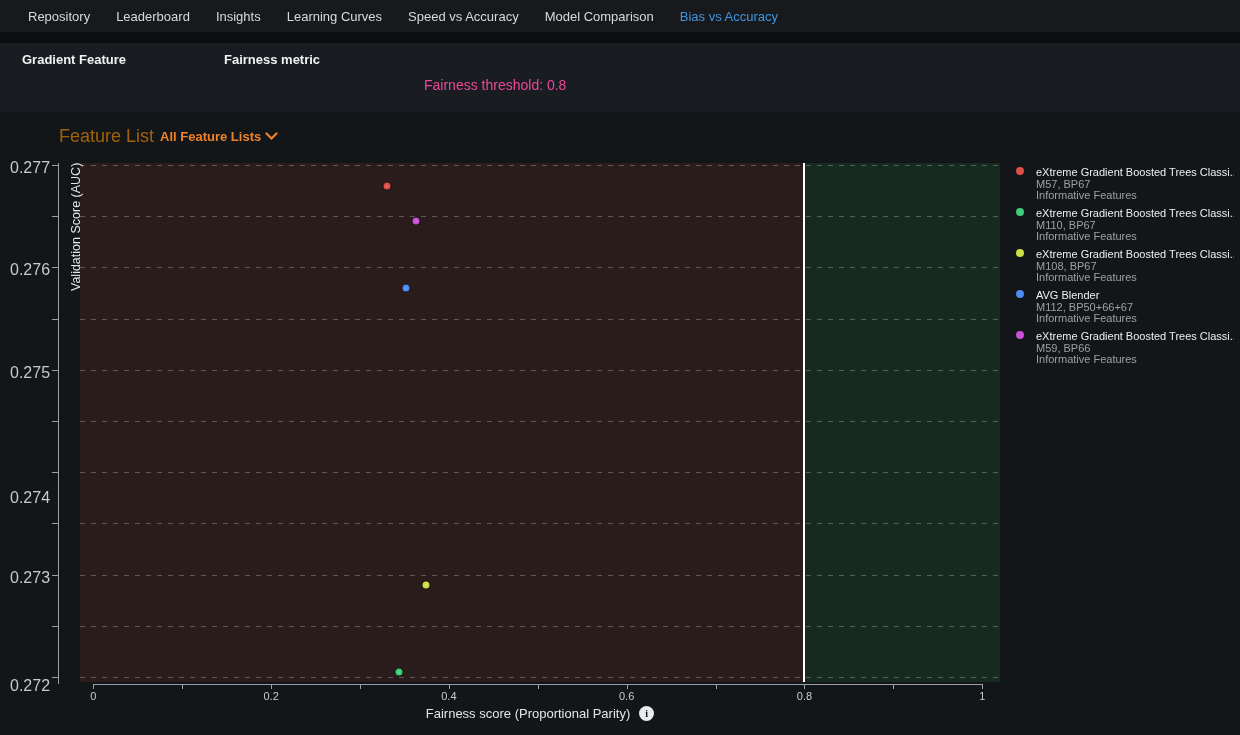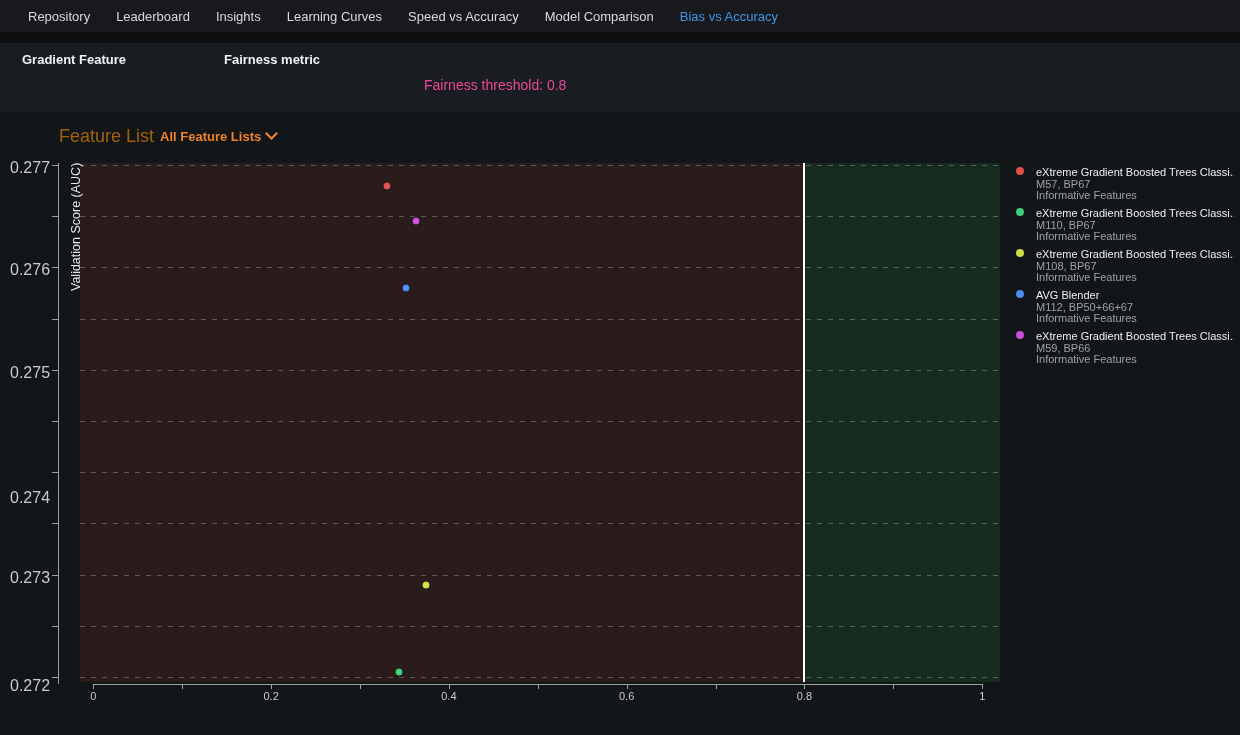--- a/index.html
+++ b/index.html
@@ -164,20 +164,24 @@
       <div class="x-tick" style="left: 537.778px;"></div>
       <div class="x-tick" style="left: 626.667px;"></div>
       <div class="x-tick-label" style="left: 604.667px;">0.6</div>
       <div class="x-tick" style="left: 715.556px;"></div>
       <div class="x-tick" style="left: 804.444px;"></div>
       <div class="x-tick-label" style="left: 782.444px;">0.8</div>
       <div class="x-tick" style="left: 893.333px;"></div>
       <div class="x-tick" style="left: 982.222px;"></div>
       <div class="x-tick-label" style="left: 960.222px;">1</div>
     </div>
+  <div class="x-title-row">
+    <span class="x-title">Fairness score (Proportional Parity)</span>
+    <span class="info-icon">i</span>
+  </div>
   <div class="legend" id="legend">
       <div class="legend-item">
         <span class="legend-marker" style="border: 4px solid rgb(224, 80, 74);"></span>
         <div class="legend-text">
           <div class="legend-title">eXtreme Gradient Boosted Trees Classi...</div>
           <div class="legend-sub">M57, BP67</div>
           <div class="legend-sub">Informative Features</div>
         </div>
       </div>
       <div class="legend-item">

